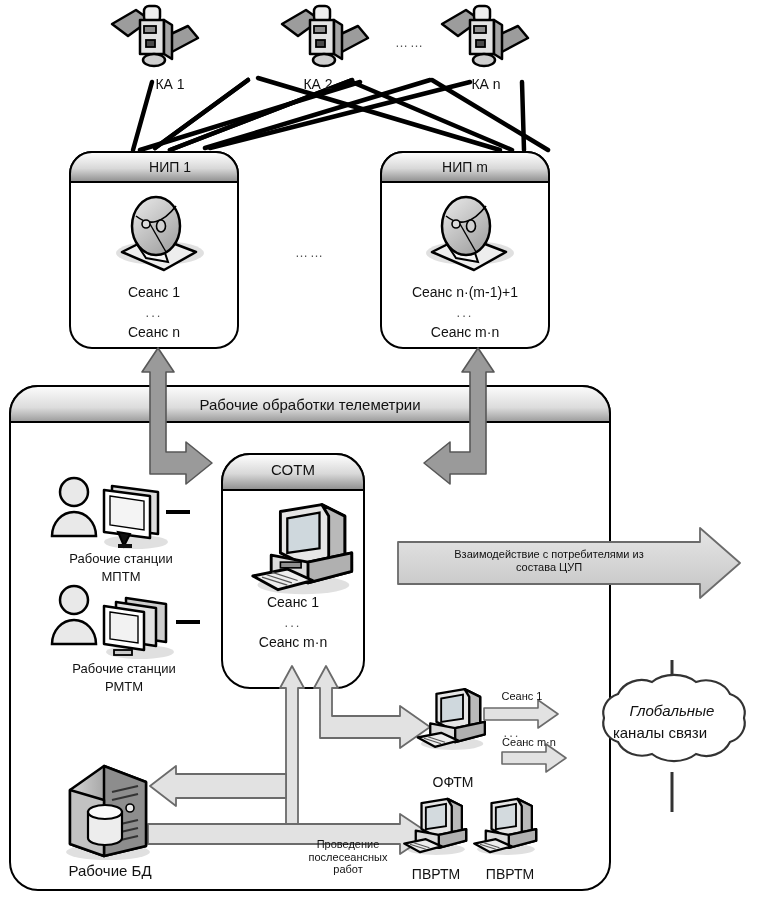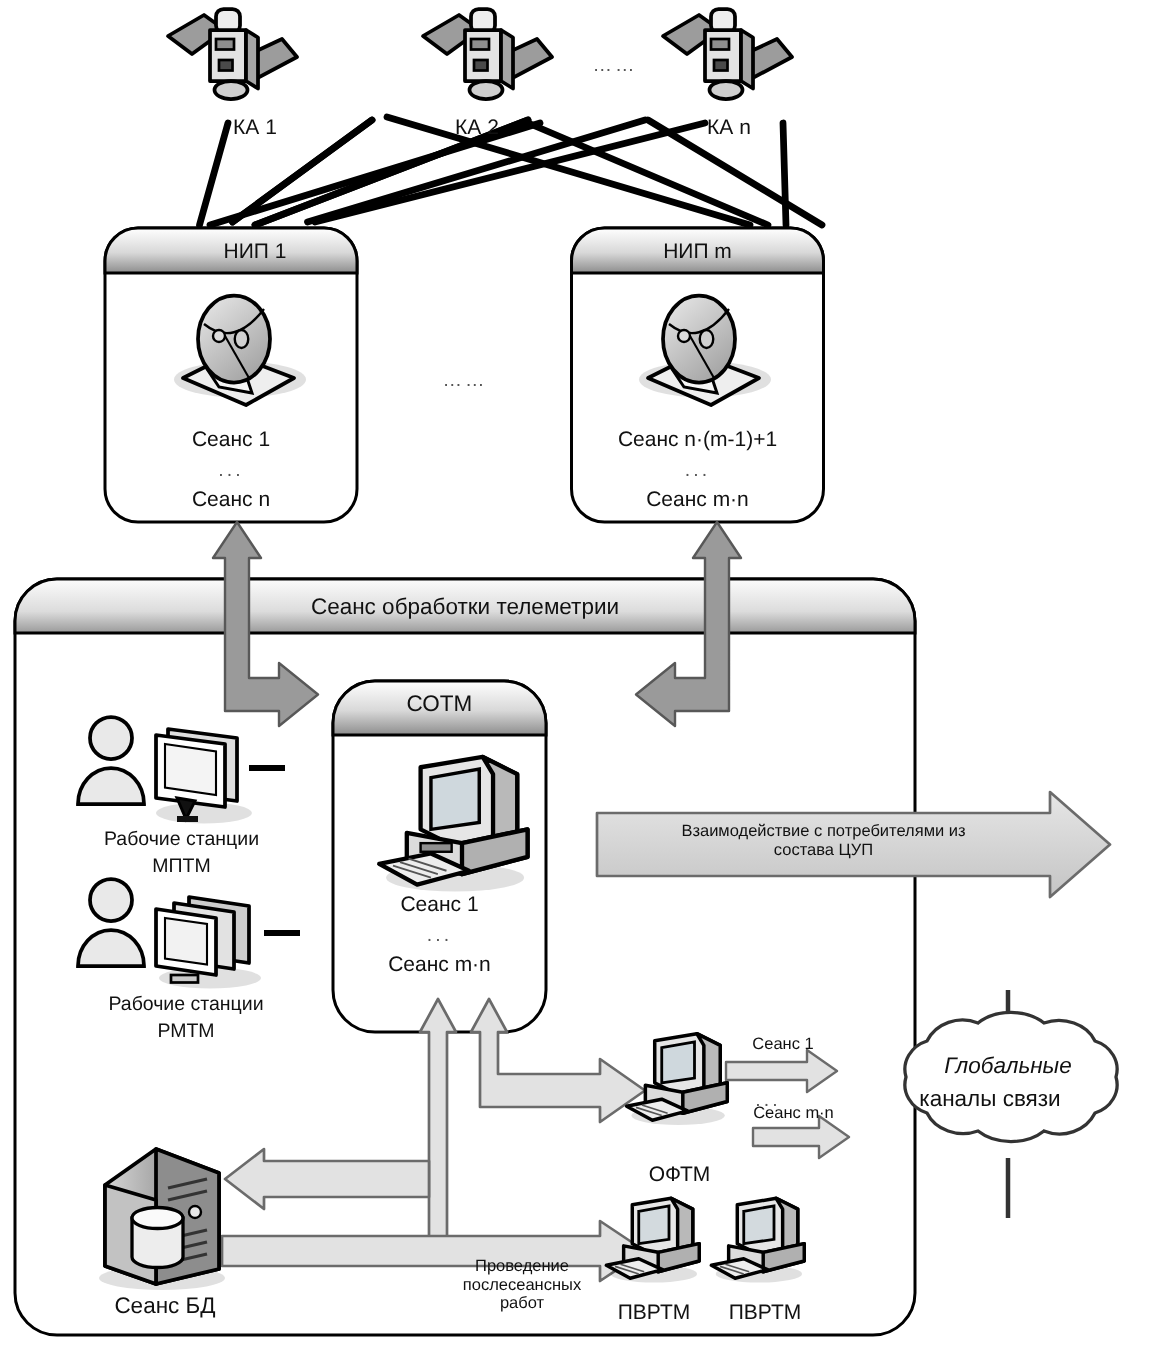--- a/index.html
+++ b/index.html
@@ -310,42 +310,42 @@
 <div class="lbl t14" style="left:70px;top:284px;width:168px;">Сеанс 1</div>
 <div class="lbl dots" style="left:70px;top:306px;width:168px;">...</div>
 <div class="lbl t14" style="left:70px;top:324px;width:168px;">Сеанс n</div>
 
 <div class="lbl t14" style="left:371px;top:284px;width:188px;">Сеанс n·(m-1)+1</div>
 <div class="lbl dots" style="left:381px;top:306px;width:168px;">...</div>
 <div class="lbl t14" style="left:381px;top:324px;width:168px;">Сеанс m·n</div>
 
 <div class="lbl dots" style="left:280px;top:246px;width:60px;">……</div>
 
-<div class="lbl t15" style="left:10px;top:396px;width:600px;">Сеанс обработки телеметрии</div>
+<div class="lbl t15" style="left:10px;top:396px;width:600px;">Рабочие обработки телеметрии</div>
 
 <div class="lbl t15" style="left:222px;top:461px;width:142px;">СОТМ</div>
 <div class="lbl t14" style="left:222px;top:594px;width:142px;">Сеанс 1</div>
 <div class="lbl dots" style="left:222px;top:616px;width:142px;">...</div>
 <div class="lbl t14" style="left:222px;top:634px;width:142px;">Сеанс m·n</div>
 
 <div class="lbl t13" style="left:38px;top:552px;width:166px;">Рабочие станции</div>
 <div class="lbl t13" style="left:38px;top:570px;width:166px;">МПТМ</div>
 
 <div class="lbl t13" style="left:38px;top:662px;width:172px;">Рабочие станции</div>
 <div class="lbl t13" style="left:38px;top:680px;width:172px;">РМТМ</div>
 
 <div class="lbl t12" style="left:404px;top:548px;width:290px;">Взаимодействие с потребителями из
 состава ЦУП</div>
 
 
 <div class="lbl t12" style="left:296px;top:838px;width:104px;">Проведение
 послесеансных
 работ</div>
 
-<div class="lbl t15" style="left:40px;top:862px;width:140px;">Сеанс БД</div>
+<div class="lbl t15" style="left:40px;top:862px;width:140px;">Рабочие БД</div>
 
 <div class="lbl t14" style="left:408px;top:774px;width:90px;">ОФТМ</div>
 <div class="lbl t12" style="left:482px;top:690px;width:80px;">Сеанс 1</div>
 <div class="lbl dots" style="left:482px;top:726px;width:60px;">...</div>
 <div class="lbl t12" style="left:484px;top:736px;width:90px;">Сеанс m·n</div>
 
 <div class="lbl t14" style="left:396px;top:866px;width:80px;">ПВРТМ</div>
 <div class="lbl t14" style="left:470px;top:866px;width:80px;">ПВРТМ</div>
 
 <div class="lbl t15" style="left:592px;top:702px;width:160px;font-style:italic;">Глобальные</div>

